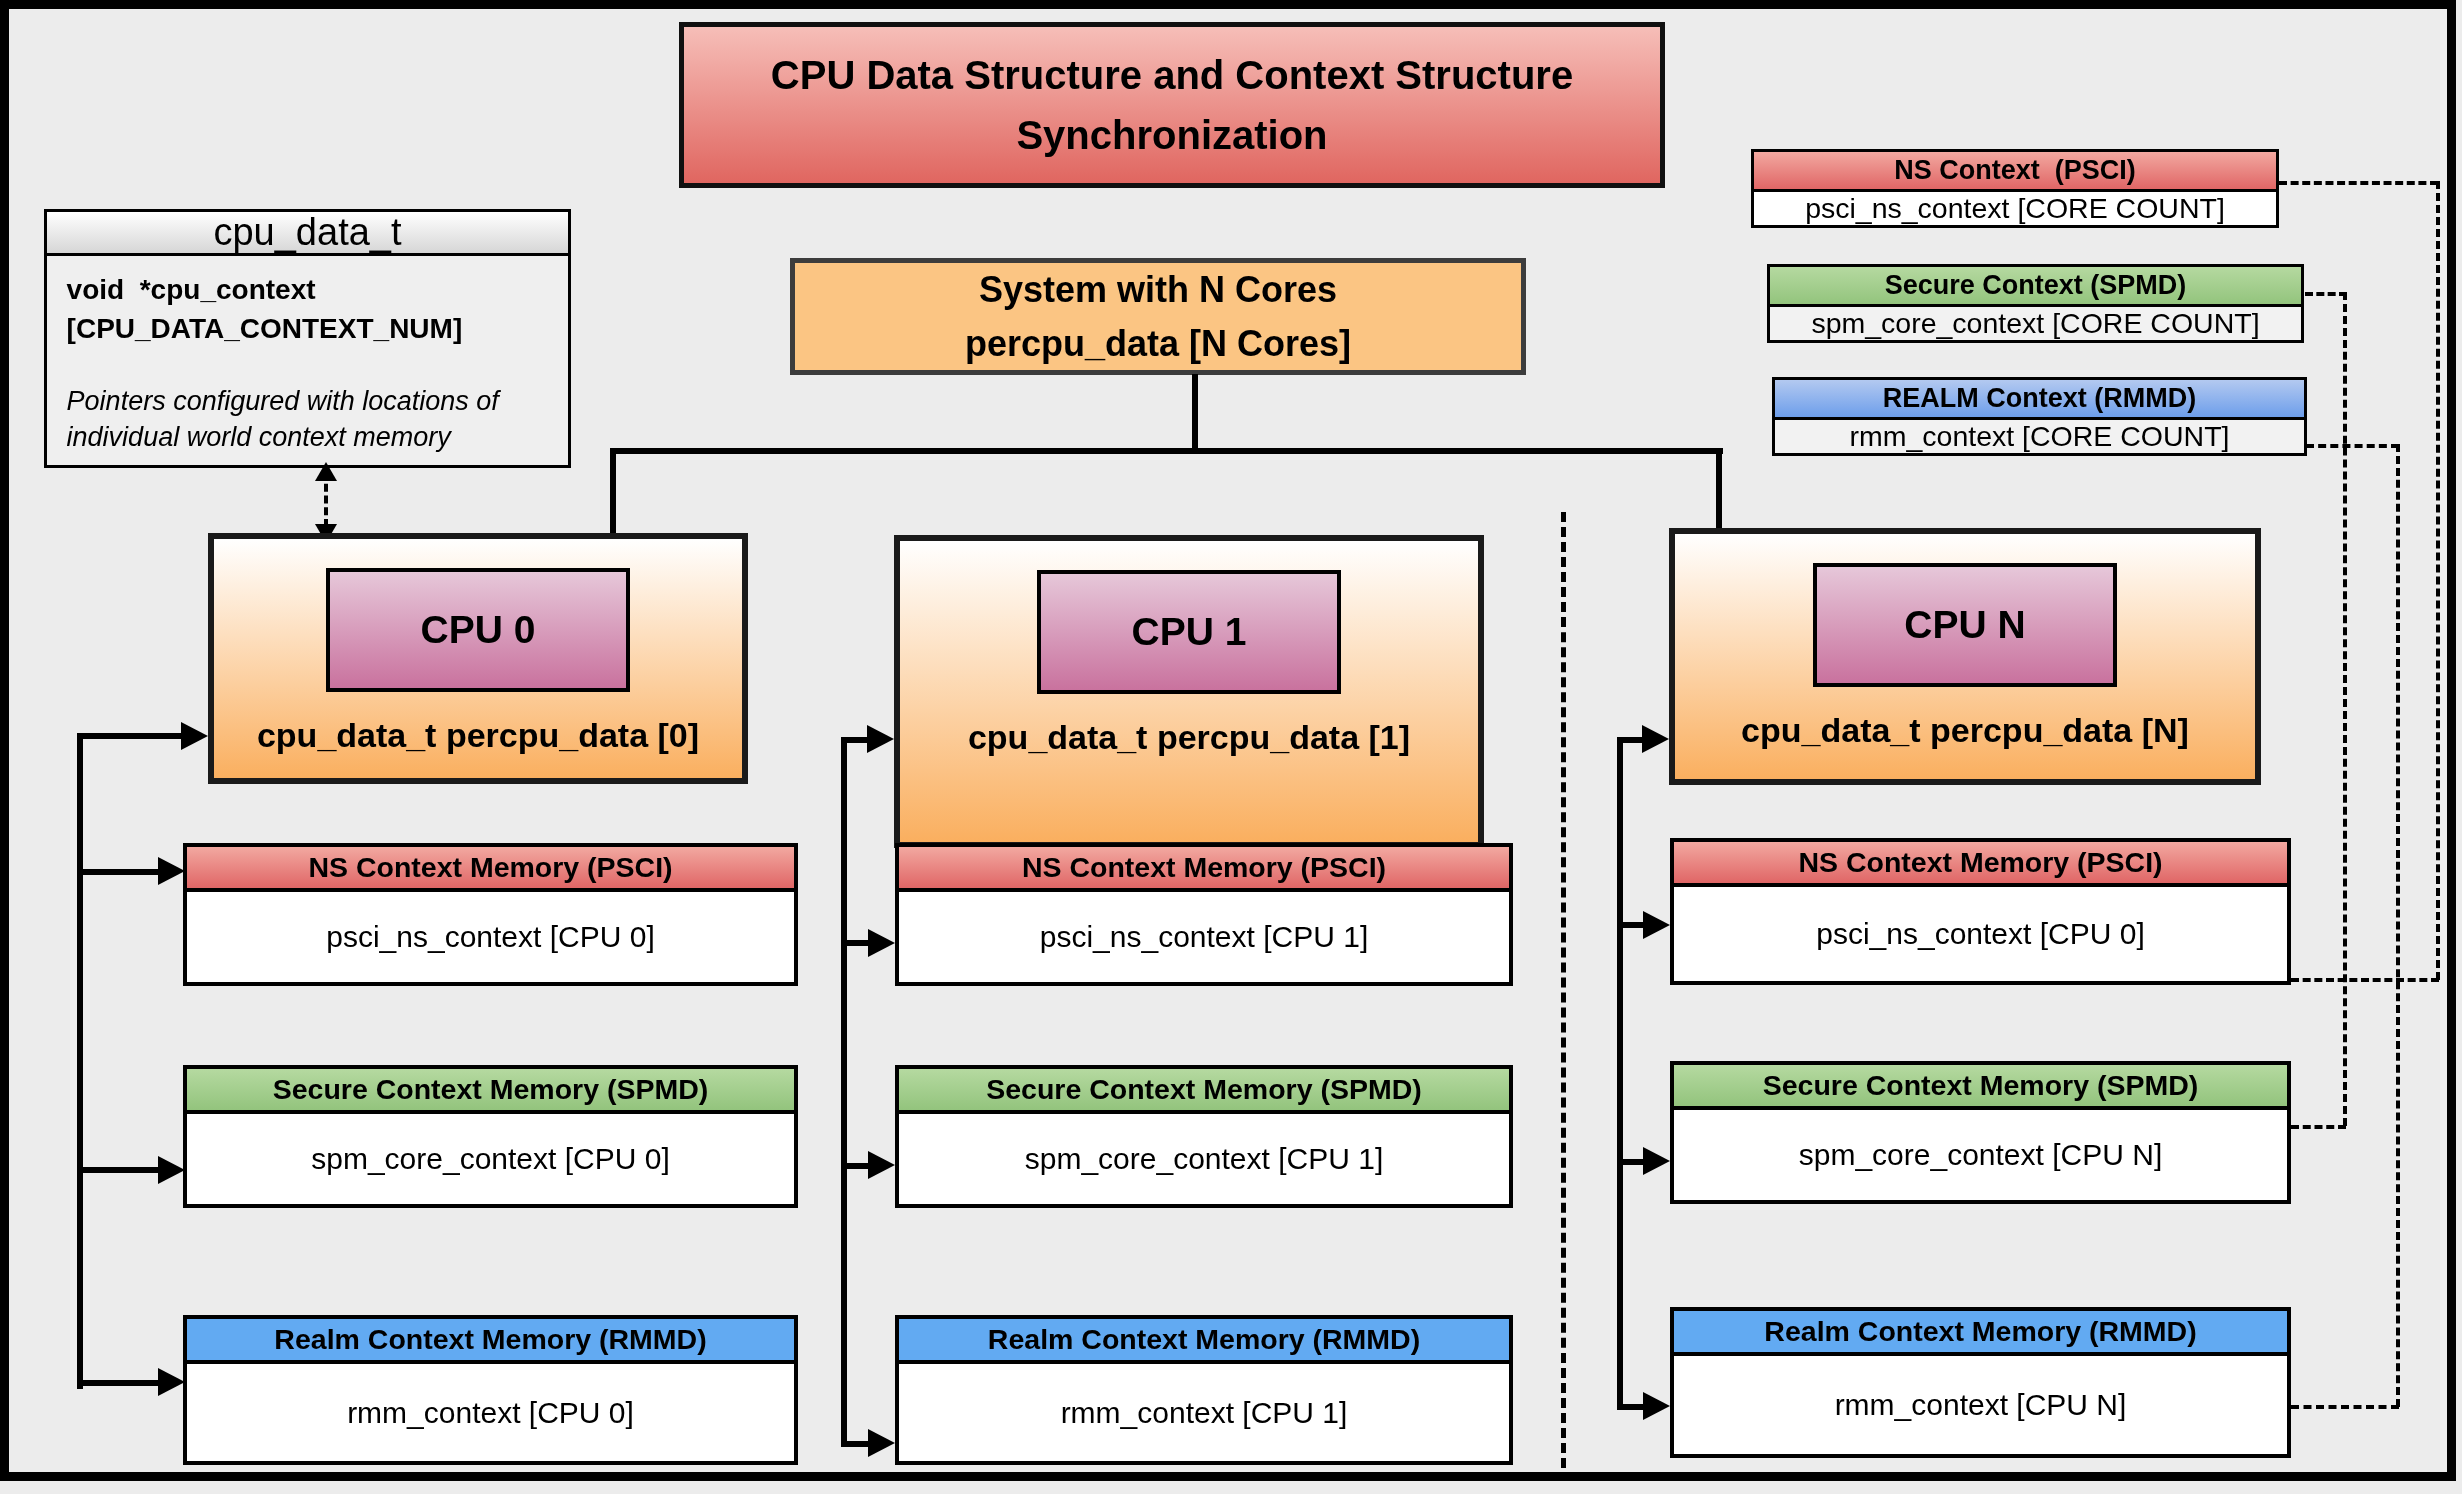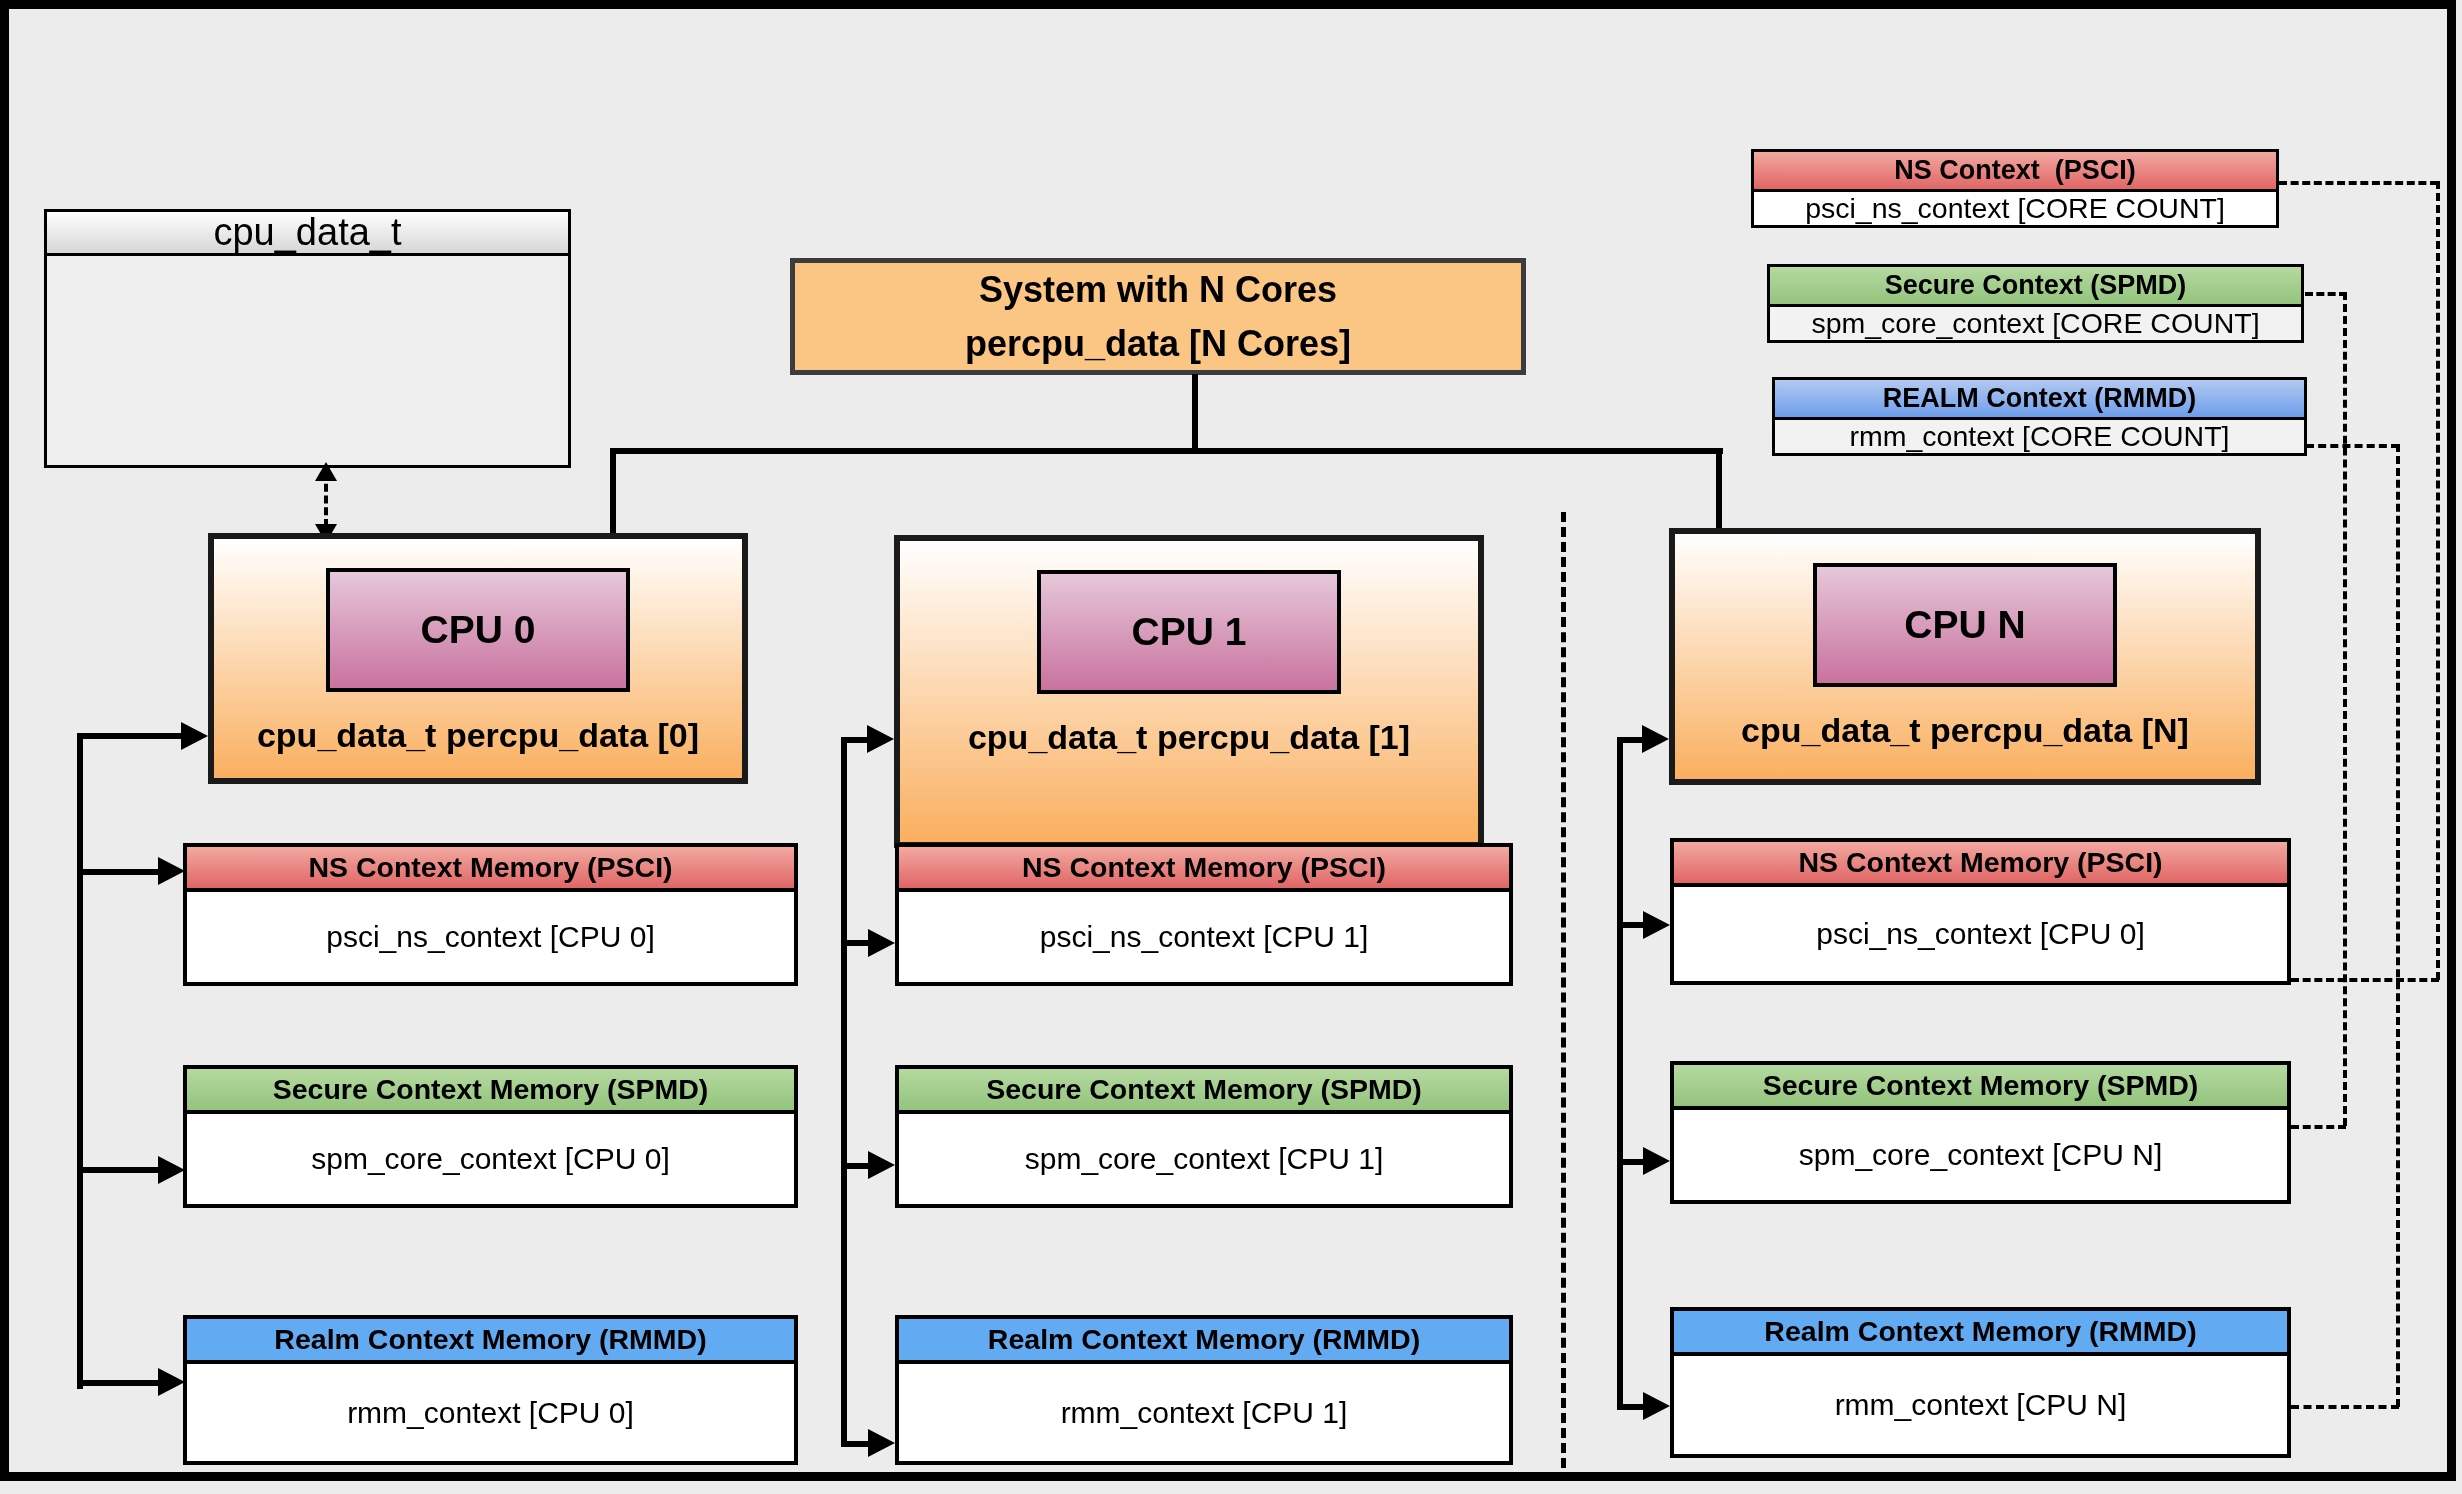--- a/index.html
+++ b/index.html
@@ -78,23 +78,30 @@
   .arr-up{width:0;height:0;border-left:11.6px solid transparent;border-right:11.6px solid transparent;border-bottom:19.6px solid #000;}
   .arr-down{width:0;height:0;border-left:11.6px solid transparent;border-right:11.6px solid transparent;border-top:19.6px solid #000;}
 </style>
 </head>
 <body>
 
 <div id="canvas">
 
   <div class="abs frame"></div>
 
+  <div class="abs flexc title-box">
+    <span style="padding:0 36px;">CPU Data Structure and Context Structure Synchronization</span>
+  </div>
 
   <div class="abs struct-box">
     <div class="struct-header">cpu_data_t</div>
+    <div class="struct-body">
+      <div class="struct-field pre">void  *cpu_context [CPU_DATA_CONTEXT_NUM]</div>
+      <div class="struct-note">Pointers configured with locations of individual world context memory</div>
+    </div>
   </div>
 
   <div class="abs flexc system-box">
     <div>
       <div>System with N Cores</div>
       <div>percpu_data [N Cores]</div>
     </div>
   </div>
 
   <div class="abs legend-box" style="left:1751px;top:149px;width:528px;height:79px;">

